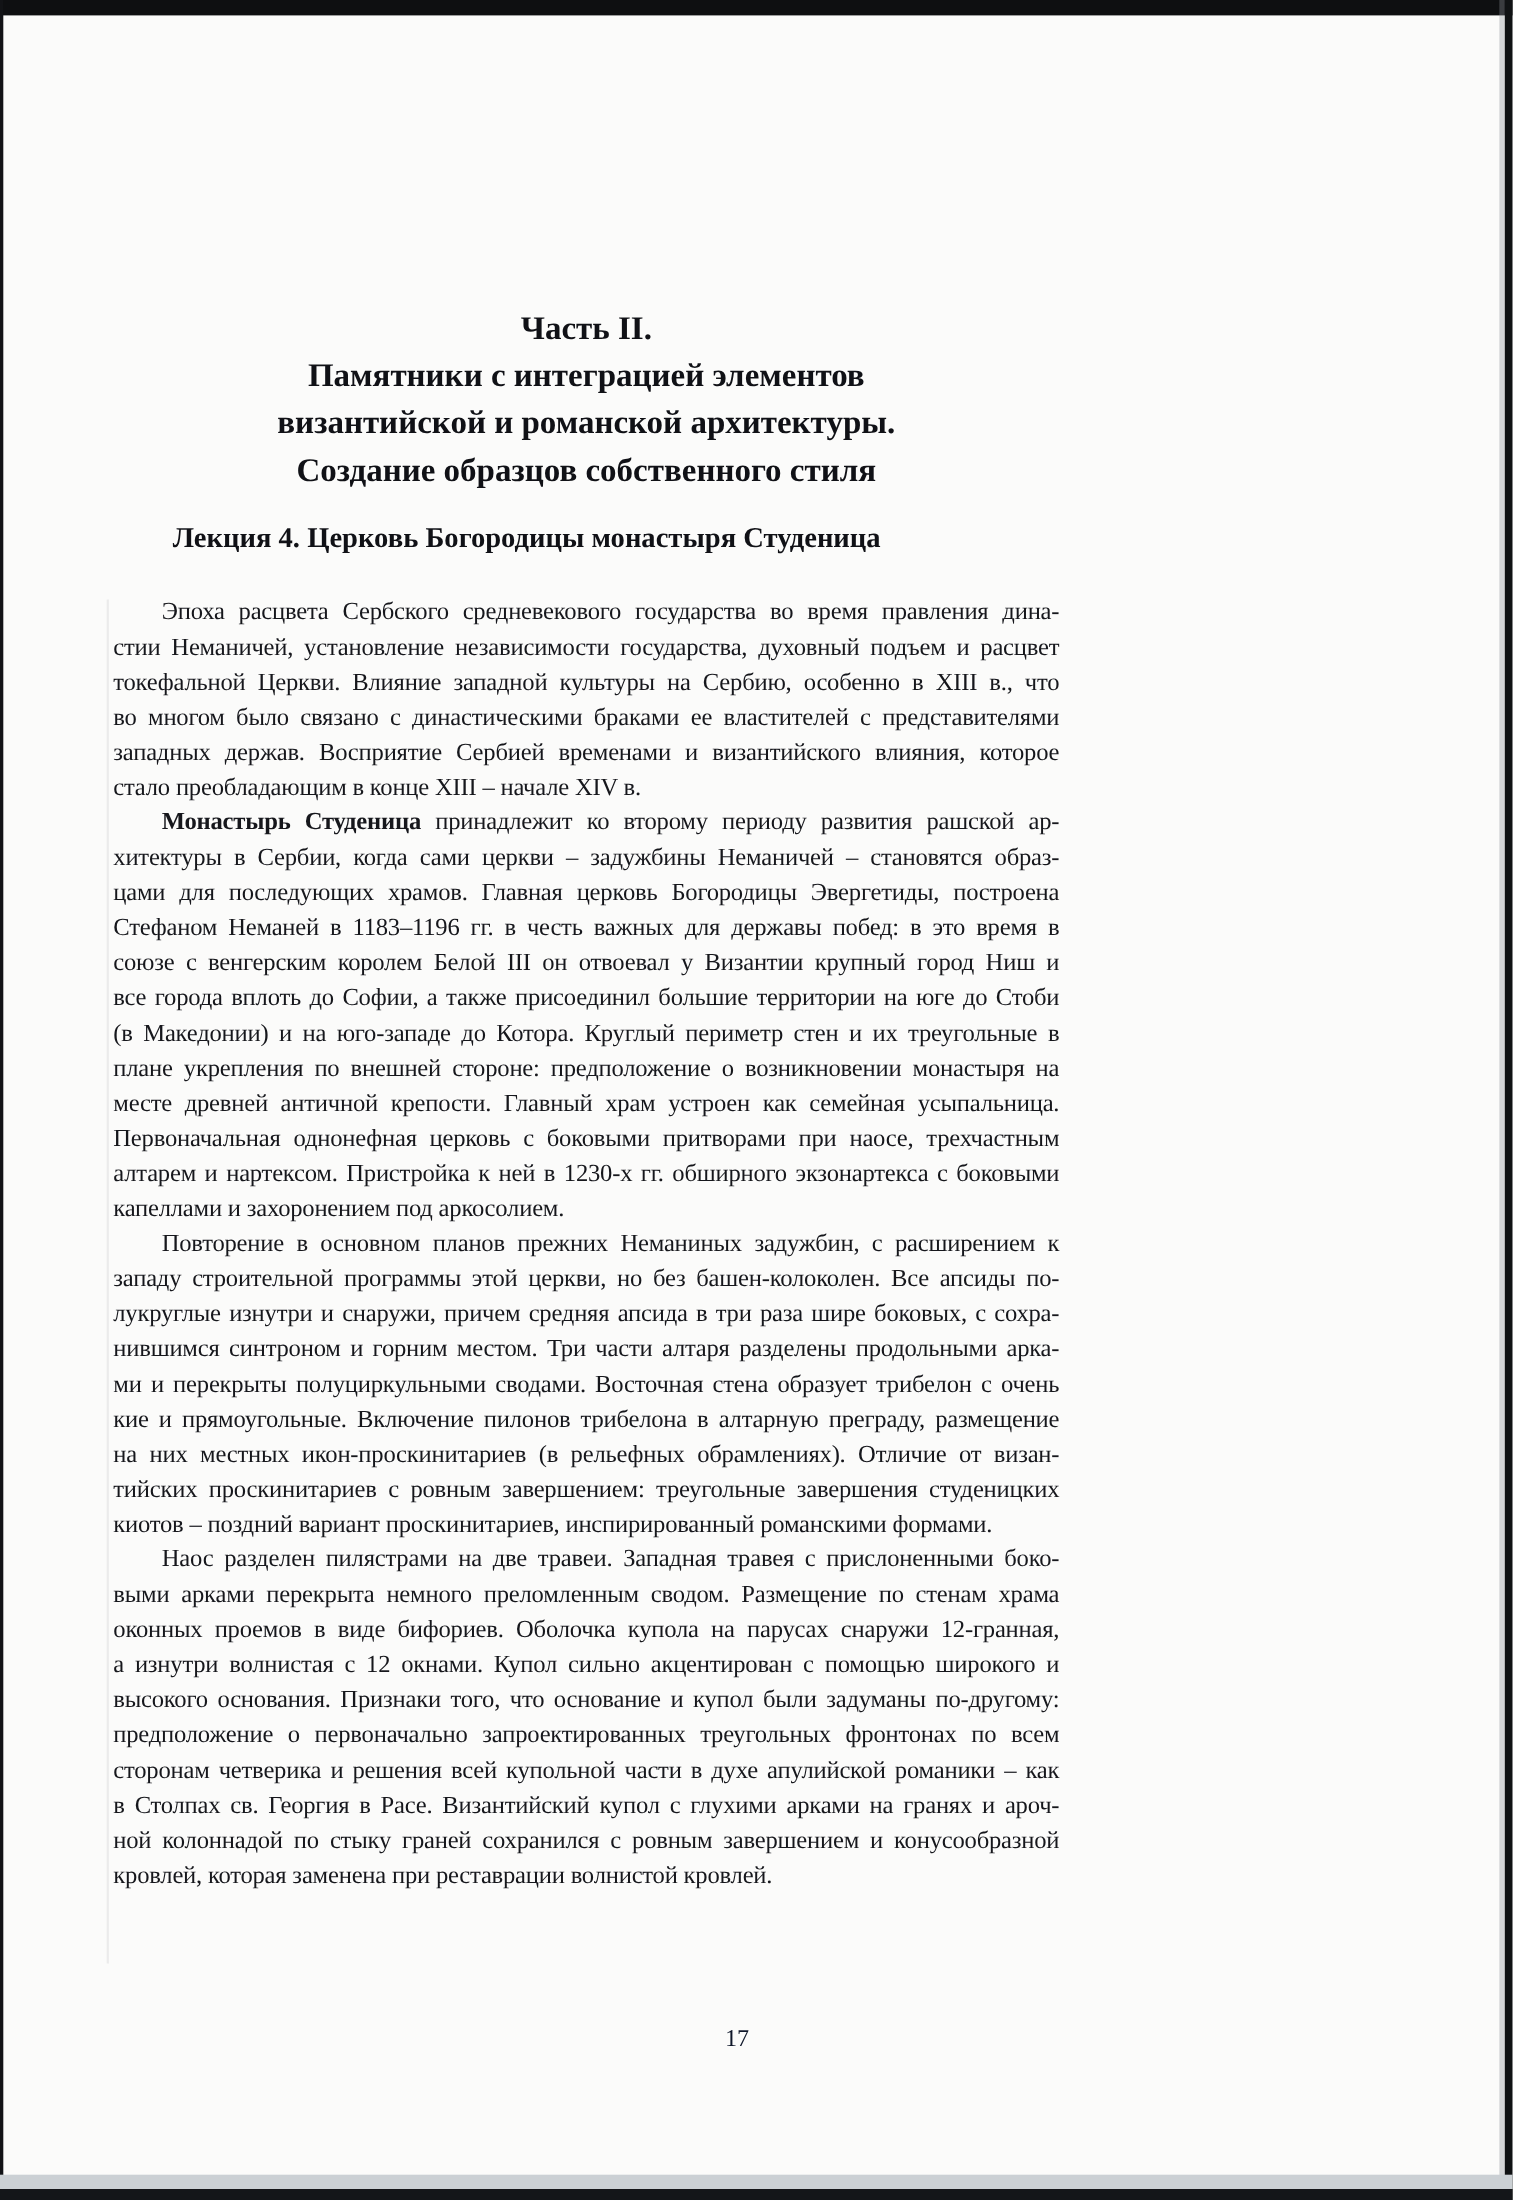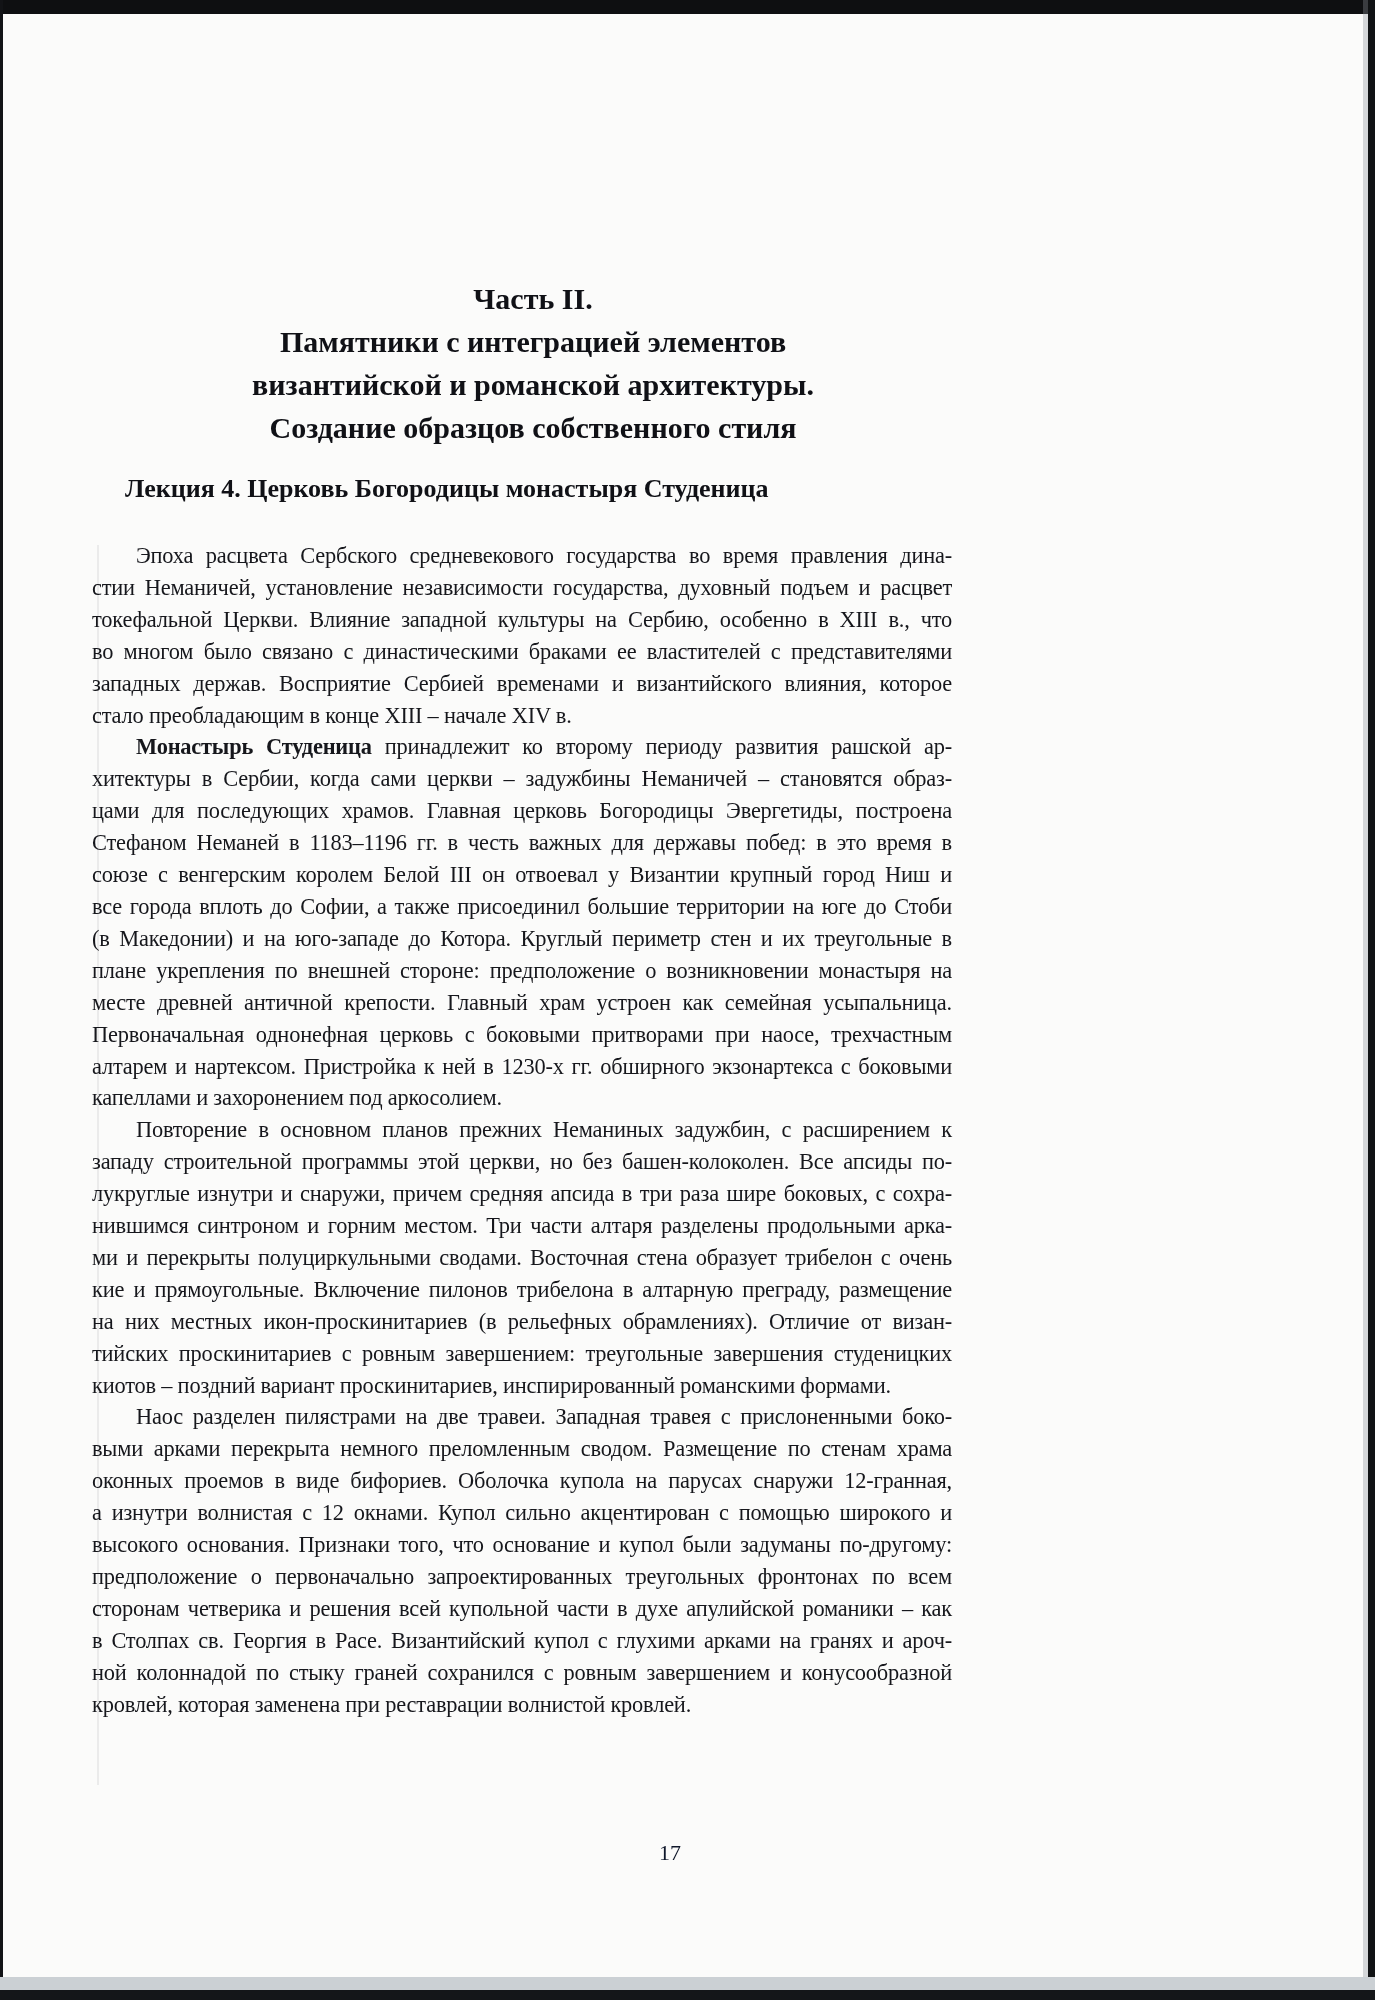--- a/index.html
+++ b/index.html
@@ -17,25 +17,25 @@
   .frame-right{position:absolute;right:0;top:0;width:7px;height:100%;background:#101214;}
   .frame-right-grey{position:absolute;right:7px;top:0;width:5px;height:100%;background:rgba(140,147,152,0.35);}
   .scan-streak{position:absolute;left:97px;top:545px;width:2px;height:1240px;background:rgba(120,126,132,0.12);}
 
   .title-block{
     position:absolute;left:103px;top:277px;width:860px;
     text-align:center;font-weight:bold;font-size:30px;line-height:43px;
     color:#101116;
   }
   .lecture{
-    position:absolute;left:125px;top:472px;width:820px;
+    position:absolute;left:157px;top:472px;width:820px;
     font-weight:bold;font-size:26px;line-height:34px;color:#101116;
   }
   .body-text{
-    position:absolute;left:92px;top:540px;width:860px;
+    position:absolute;left:103px;top:540px;width:860px;
     font-size:22.4px;line-height:31.9px;letter-spacing:-0.2px;
   }
   .line{text-align:justify;text-align-last:justify;}
   .line.first{padding-left:44px;}
   .line.plast{text-align-last:left;}
   .lead-bold{font-weight:bold;}
   .page-num{
     position:absolute;left:600px;top:1840px;width:140px;
     text-align:center;font-size:22px;color:#0f172a;
   }

